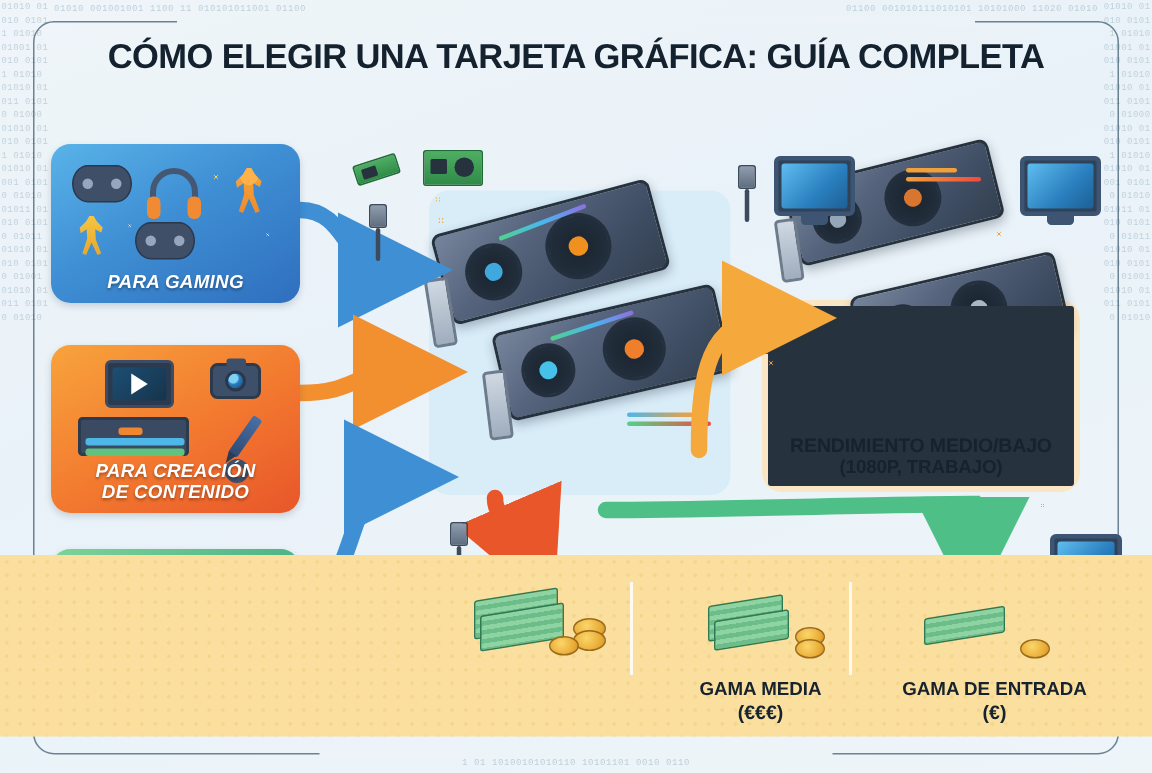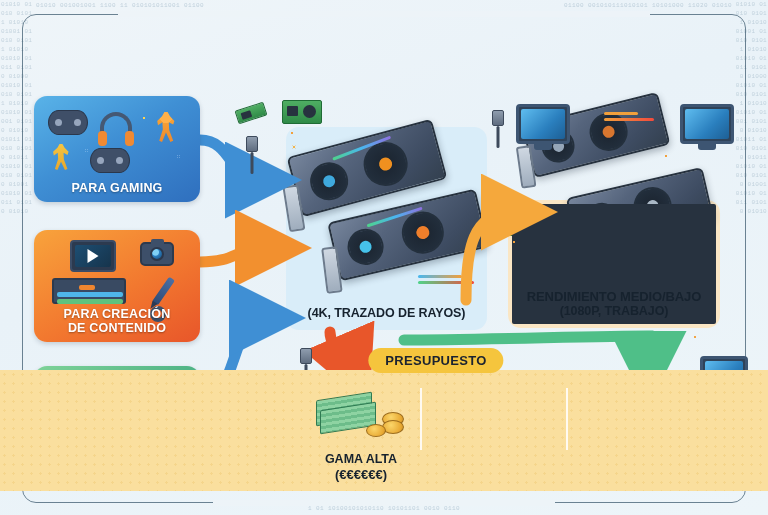--- a/index.html
+++ b/index.html
@@ -53,21 +53,21 @@
   .title .l2 { display: block; }
 
   
   .cat {
     position: absolute; left: 34px; width: 166px;
     border-radius: 13px; overflow: hidden;
     box-shadow: 0 2px 5px rgba(20,40,60,.18);
     color: #fff;
   }
   .cat .art {
-    position: relative; height: 100%; width: 100%;
+    position: relative; height: 100%; width: 100%; font-style: italic;
   }
   .cat .cat-label {
     position: absolute; left: 0; right: 0; bottom: 7px;
     text-align: center; font-weight: 800; font-size: 12.5px;
     line-height: 14px; letter-spacing: .2px; text-transform: uppercase;
     text-shadow: 0 1px 2px rgba(0,0,0,.35);
   }
   #cat-gaming { top: 96px; height: 106px;
     background: linear-gradient(150deg,#59b3e8 0%,#3f8fd4 45%,#2f6fbe 100%); }
   #cat-content { top: 230px; height: 112px;
@@ -325,20 +325,21 @@
   <div class="binary-strip top" style="text-align:left">01010 001001001 1100 11 010101011001 01100</div>
   <div class="binary-strip top" style="text-align:right">01100 001010111010101 10101000 11020 01010</div>
   <div class="binary-strip bottom">1 01 10100101010110 10101101 0010 0110</div>
 
   <div class="frame">
     <div class="frame-notch notch-t"></div>
     <div class="frame-notch notch-b"></div>
   </div>
 
   <div class="title">
+    <span>Cómo elegir una tarjeta gráfica: guía completa</span>
   </div>
 
   <div id="panel-high">
 
     <div class="gpu" style="left:6px;top:10px;width:150px;height:62px;transform:rotate(-15deg);">
       <div class="fan" style="left:14px;top:13px;width:38px;height:38px;">
         <i style="position:absolute;left:50%;top:50%;transform:translate(-50%,-50%);width:12px;height:12px;border-radius:50%;background:#3fa9dd;"></i>
       </div>
       <div class="fan" style="left:70px;top:8px;width:44px;height:44px;">
         <i style="position:absolute;left:50%;top:50%;transform:translate(-50%,-50%);width:13px;height:13px;border-radius:50%;background:#f0901f;"></i>
@@ -357,21 +358,20 @@
       <div class="rgb2" style="left:36px;top:6px;width:58px;transform:rotate(-5deg);"></div>
       <div class="bracket" style="left:-16px;top:22px;width:16px;height:46px;transform:rotate(6deg);"></div>
     </div>
     <div class="sparkle" style="left:38px;top:118px;color:#f2a03c;"></div>
     <div class="sparkle" style="left:130px;top:128px;width:16px;height:16px;color:#f2b44c;"></div>
     <div class="bargraph" style="left:132px;top:148px;width:56px;">
       <i style="width:44px;background:linear-gradient(90deg,#49b7ef,#f2a03c);"></i>
       <i style="width:56px;background:linear-gradient(90deg,#4fd38a,#f24a3d);"></i>
     </div>
     <div class="panel-label">
-      <span class="sub">(4K, trazado de rayos)</span>
     </div>
   </div>
 
   <div id="panel-mid">
     <div class="gpu" style="left:18px;top:-92px;width:140px;height:54px;transform:rotate(-14deg);">
       <div class="fan" style="left:12px;top:10px;width:33px;height:33px;">
         <i style="position:absolute;left:50%;top:50%;transform:translate(-50%,-50%);width:11px;height:11px;border-radius:50%;background:#95a6b8;"></i>
       </div>
       <div class="fan" style="left:62px;top:6px;width:38px;height:38px;">
         <i style="position:absolute;left:50%;top:50%;transform:translate(-50%,-50%);width:12px;height:12px;border-radius:50%;background:#d8762f;"></i>
@@ -504,31 +504,44 @@
   <div class="ic tower" style="left:222px;top:440px;"></div>
   <div class="ic usb" style="left:300px;top:348px;"></div>
   <div class="ic bargraph" style="left:604px;top:112px;width:52px;">
     <i style="width:34px;background:#f2a03c;"></i>
     <i style="width:50px;background:linear-gradient(90deg,#f2a03c,#f24a3d);"></i>
   </div>
   <div class="ic sparkle" style="left:660px;top:150px;color:#f2a03c;"></div>
   <div class="ic sparkle" style="left:690px;top:332px;width:10px;height:10px;color:#f2a03c;"></div>
 
   <div id="budget-band"></div>
-  <div id="budget-chip">Presupuesto</div>
 
   <div class="tier" style="left:286px;height:100px;">
     <div class="bills" style="left:30px;top:14px;width:56px;height:26px;"></div>
     <div class="bills" style="left:34px;top:24px;width:56px;height:24px;"></div>
     <div class="coin" style="left:96px;top:30px;width:22px;height:14px;"></div>
     <div class="coin" style="left:96px;top:38px;width:22px;height:14px;"></div>
     <div class="coin" style="left:80px;top:42px;width:20px;height:13px;"></div>
+  </div>
+  <div class="tier-div" style="left:420px;"></div>
+
+  <div class="tier" style="left:432px;height:100px;">
+    <div class="bills" style="left:40px;top:18px;width:50px;height:24px;"></div>
+    <div class="bills" style="left:44px;top:28px;width:50px;height:20px;"></div>
+    <div class="coin" style="left:98px;top:36px;width:20px;height:13px;"></div>
+    <div class="coin" style="left:98px;top:44px;width:20px;height:13px;"></div>
     <div class="tier-label">
-      <span>Gama alta</span>
-      <span class="price">(€€€€€€)</span>
-    </div>
-  </div>
-  <div class="tier-div" style="left:420px;"></div>
-
+      <span>Gama media</span>
+      <span class="price">(€€€)</span>
+    </div>
+  </div>
   <div class="tier-div" style="left:566px;"></div>
 
+  <div class="tier" style="left:578px;height:100px;width:170px;">
+    <div class="bills" style="left:38px;top:26px;width:54px;height:18px;"></div>
+    <div class="coin" style="left:102px;top:44px;width:20px;height:13px;"></div>
+    <div class="tier-label">
+      <span>Gama de entrada</span>
+      <span class="price">(€)</span>
+    </div>
+  </div>
 
 </div>
 
 </body></html>

